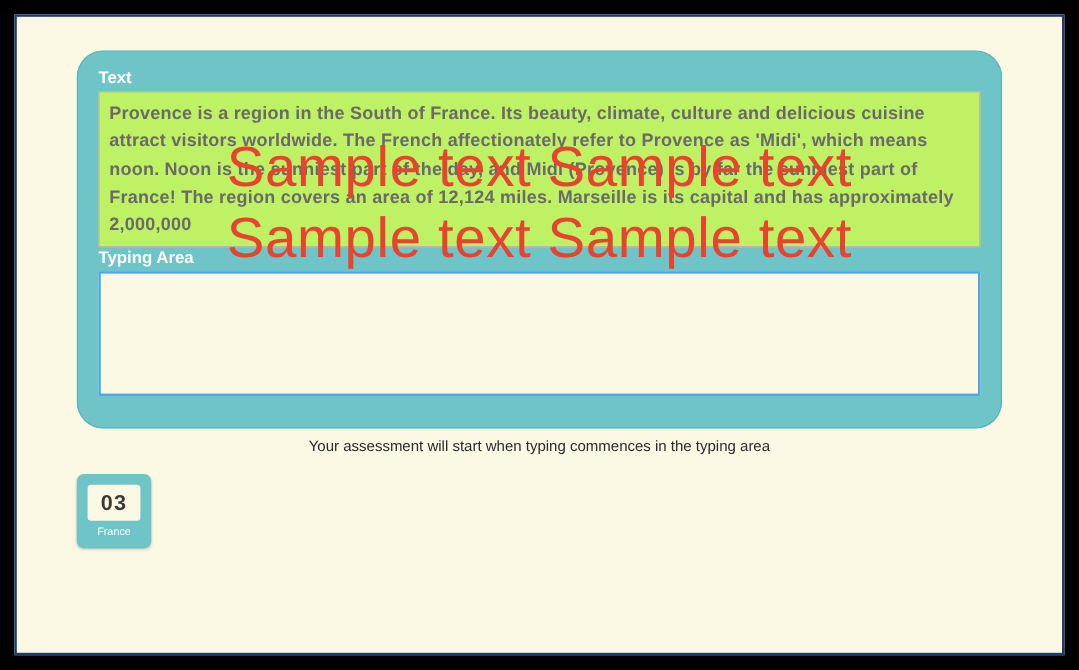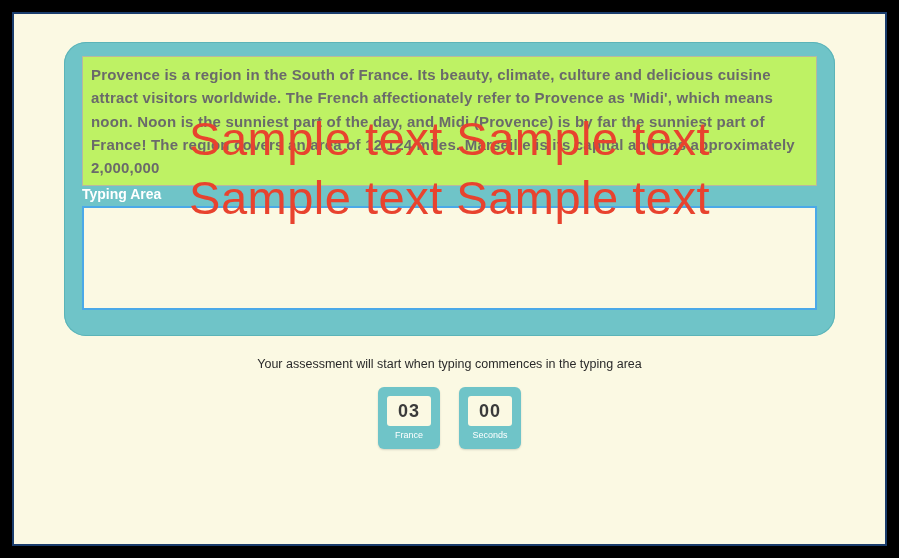--- a/index.html
+++ b/index.html
@@ -54,25 +54,25 @@
     padding: 6px 8px;
     font-size: 15px;
     font-family: Verdana, Geneva, sans-serif;
     color: #333;
     outline: none;
   }
   .instruction {
     text-align: center;
     font-size: 12.5px;
     color: #2a2a2a;
-    margin-top: 21px;
+    margin-top: 8px;
   }
   .timer-row {
     display: flex;
-    justify-content: center;
+    justify-content: space-between;
     gap: 19px;
     margin-top: 16px;
   }
   .timer-box {
     width: 62px;
     height: 62px;
     background: #6fc4c8;
     border-radius: 6px;
     display: flex;
     flex-direction: column;
@@ -112,37 +112,34 @@
     line-height: 1.25;
     letter-spacing: 0.5px;
   }
 </style>
 </head>
 <body>
 
 <div class="outer-frame">
 
   <div class="panel">
+    <div class="section-label">Text</div>
     <div class="text-box">Provence is a region in the South of France. Its beauty, climate, culture and delicious cuisine attract visitors worldwide. The French affectionately refer to Provence as 'Midi', which means noon. Noon is the sunniest part of the day, and Midi (Provence) is by far the sunniest part of France! The region covers an area of 12,124 miles. Marseille is its capital and has approximately 2,000,000</div>
 
     <div class="section-label" style="">Typing Area</div>
     <textarea class="typing-area" value="" style=""></textarea>
   </div>
 
   <div class="instruction">Your assessment will start when typing commences in the typing area</div>
 
   <div class="timer-row">
     <div class="timer-box">
       <div class="timer-value">03</div>
       <div class="timer-label">France</div>
     </div>
-    <div class="timer-box">
-      <div class="timer-value">00</div>
-      <div class="timer-label">Seconds</div>
-    </div>
   </div>
 
   <div class="watermark">
     <div>Sample text  Sample text</div>
     <div>Sample text  Sample text</div>
   </div>
 
 </div>
 
 </body></html>

